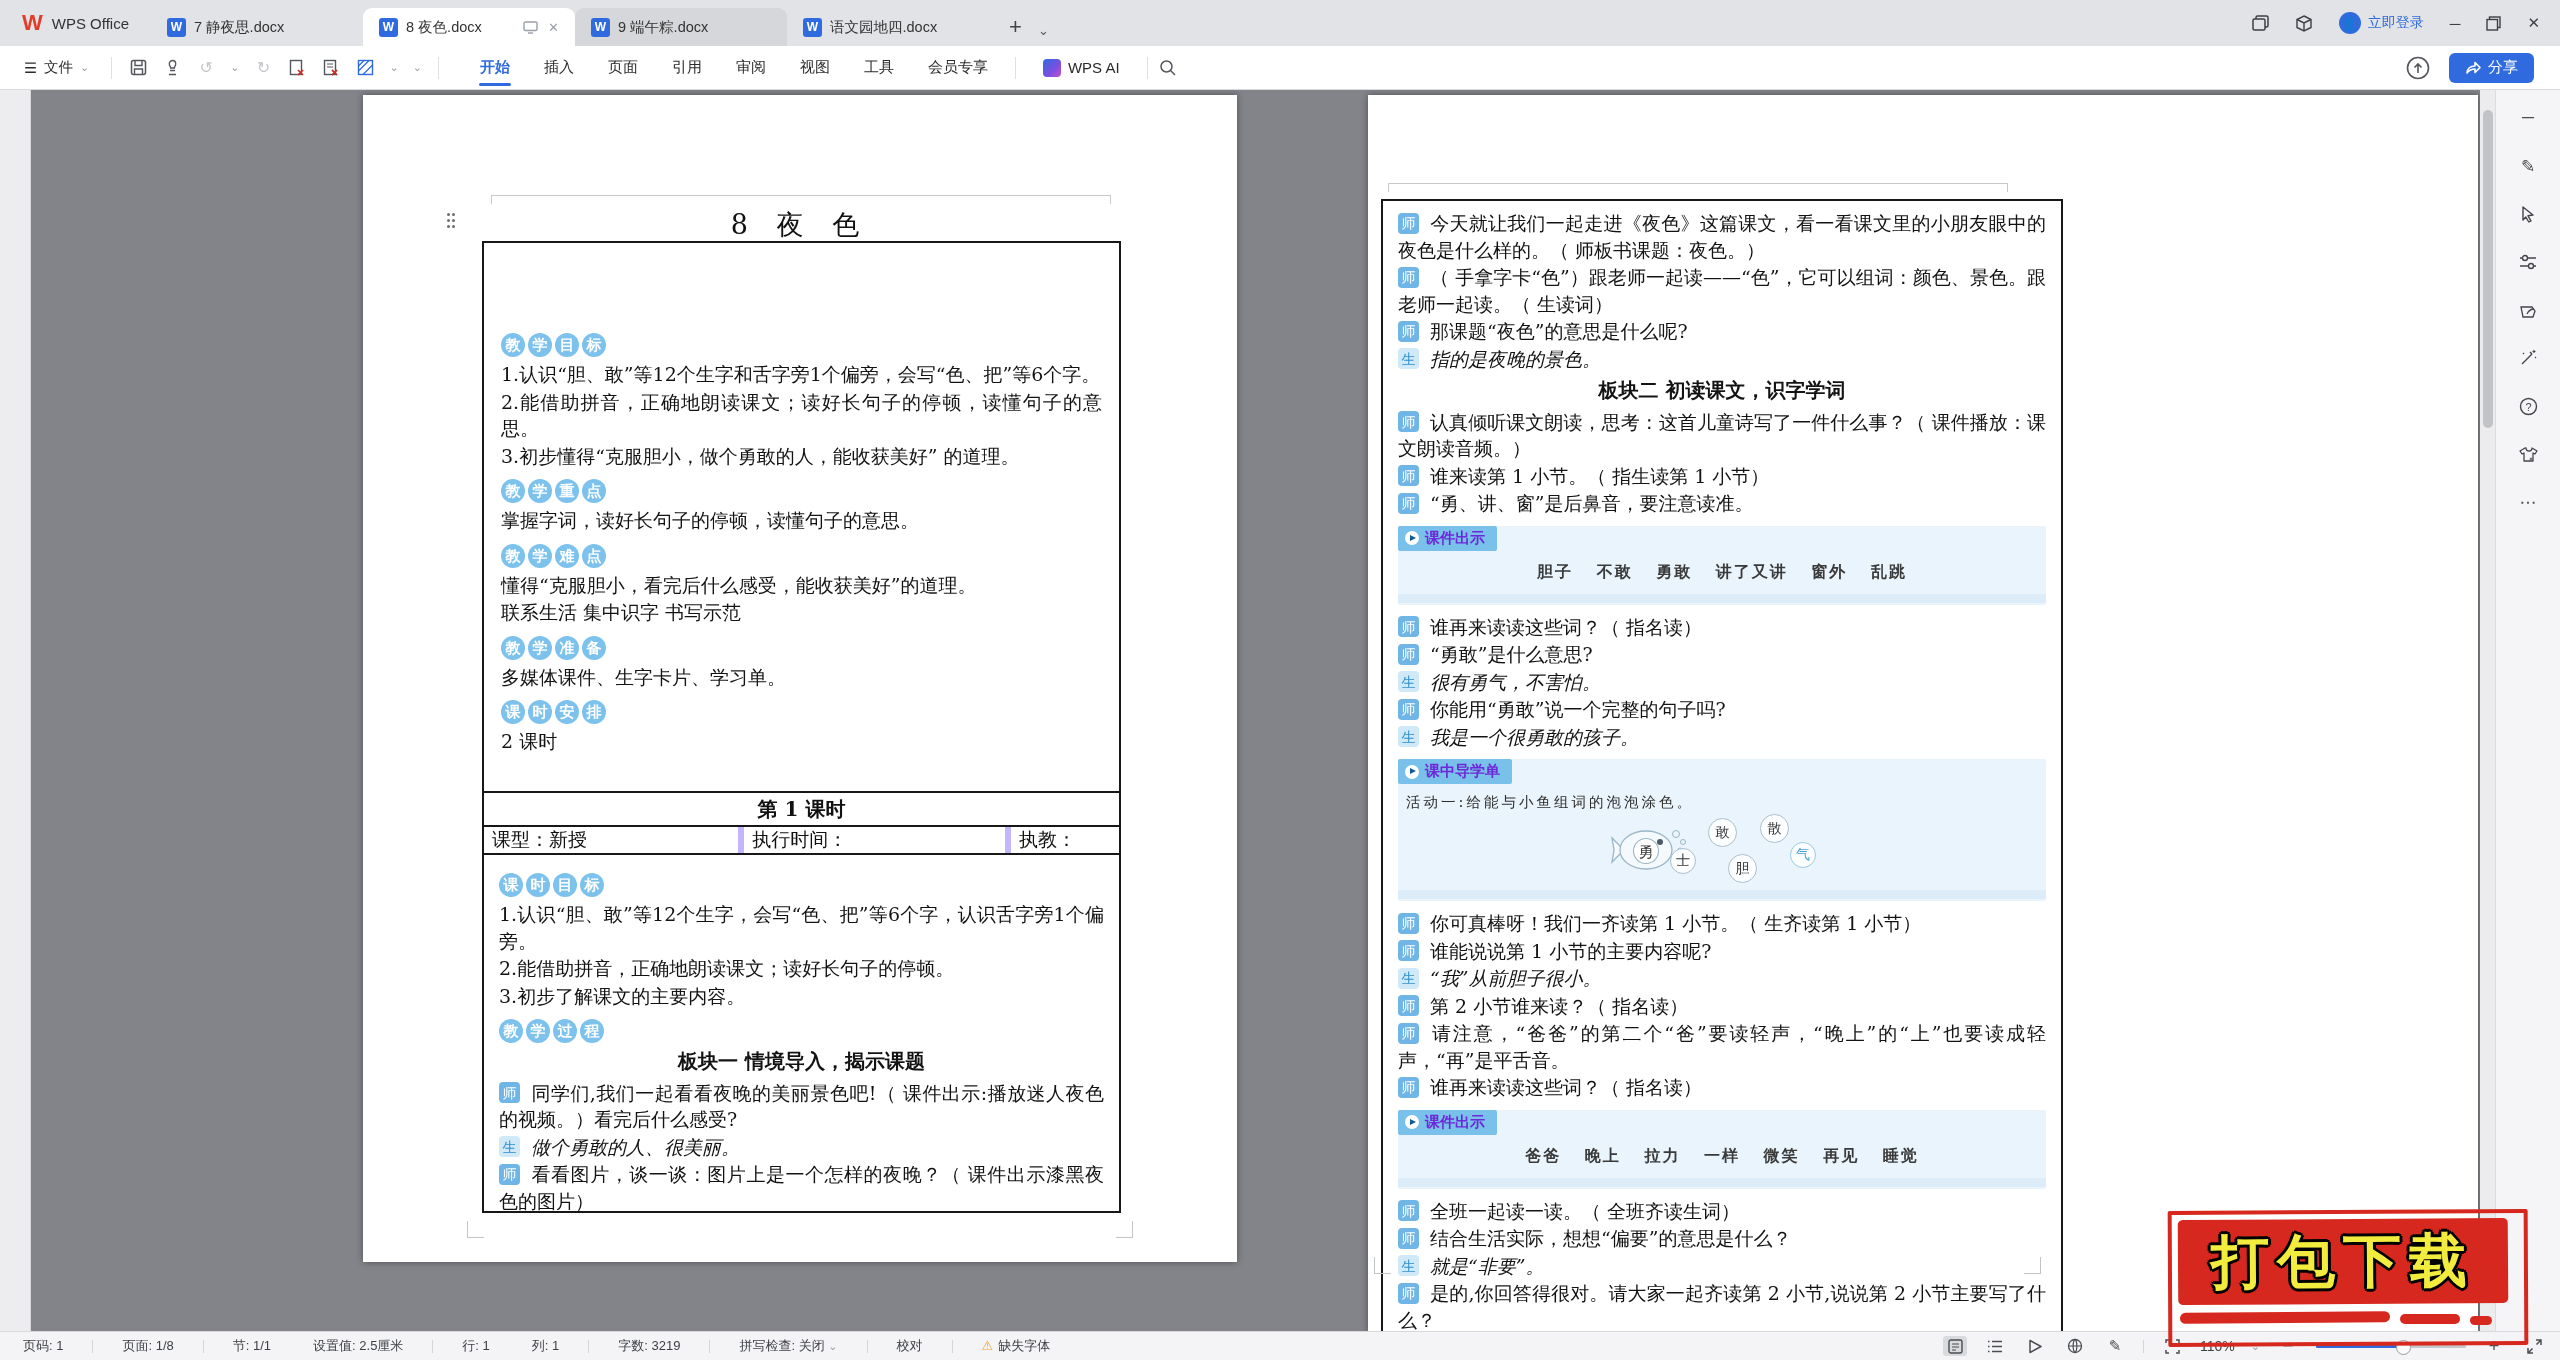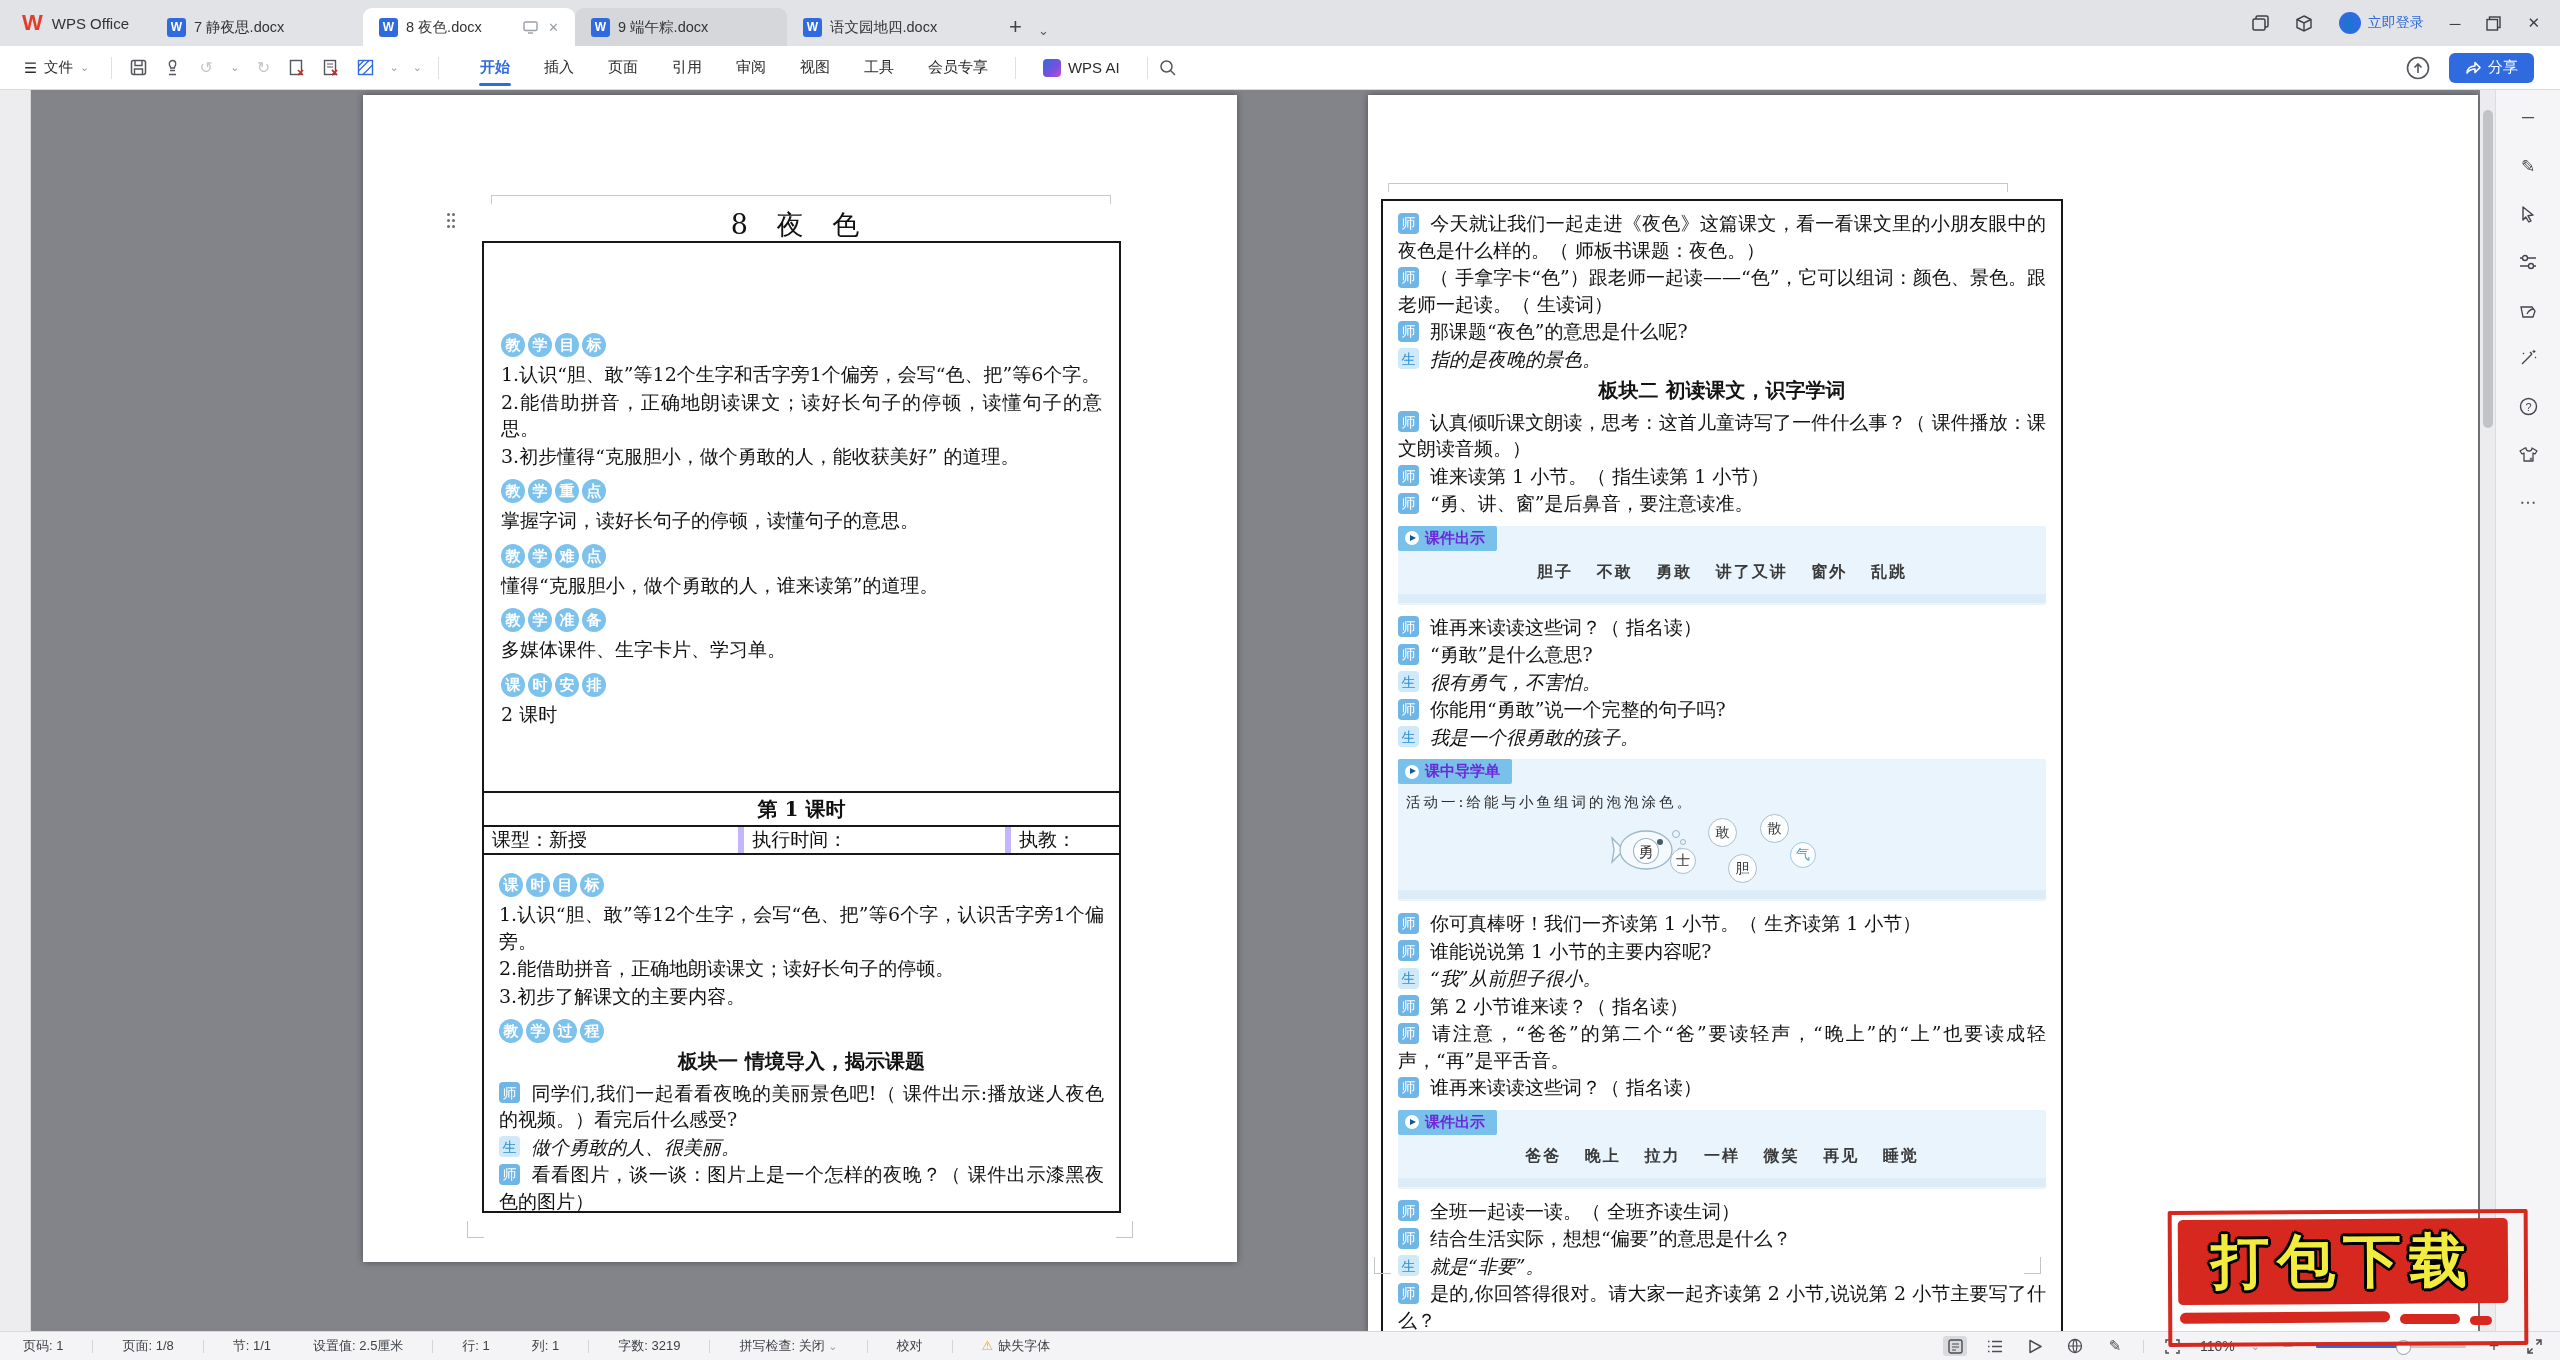--- a/index.html
+++ b/index.html
@@ -296,21 +296,22 @@
 
     <div class="tcol">
       <div class="box b1">
           <div class="ln bdg"><span class="bc">教</span><span class="bc">学</span><span class="bc">目</span><span class="bc">标</span></div>
           <div class="ln pl"><span class="txt">1.认识“胆、敢”等12个生字和舌字旁1个偏旁，会写“色、把”等6个字。</span></div>
           <div class="ln pl"><span class="txt">2.能借助拼音，正确地朗读课文；读好长句子的停顿，读懂句子的意思。</span></div>
           <div class="ln pl"><span class="txt">3.初步懂得“克服胆小，做个勇敢的人，能收获美好” 的道理。</span></div>
           <div class="ln bdg"><span class="bc">教</span><span class="bc">学</span><span class="bc">重</span><span class="bc">点</span></div>
           <div class="ln pl"><span class="txt">掌握字词，读好长句子的停顿，读懂句子的意思。</span></div>
           <div class="ln bdg"><span class="bc">教</span><span class="bc">学</span><span class="bc">难</span><span class="bc">点</span></div>
-          <div class="ln pl"><span class="txt">懂得“克服胆小，做个勇敢的人，谁来读第”的道理。</span></div>
+          <div class="ln pl"><span class="txt">懂得“克服胆小，看完后什么感受，能收获美好”的道理。</span></div>
+          <div class="ln pl"><span class="txt">联系生活 集中识字 书写示范</span></div>
           <div class="ln bdg"><span class="bc">教</span><span class="bc">学</span><span class="bc">准</span><span class="bc">备</span></div>
           <div class="ln pl"><span class="txt">多媒体课件、生字卡片、学习单。</span></div>
           <div class="ln bdg"><span class="bc">课</span><span class="bc">时</span><span class="bc">安</span><span class="bc">排</span></div>
           <div class="ln pl"><span class="txt">2 课时</span></div>
         </div>
       <div class="box sessrow">第 1 课时</div>
       <div class="box metarow">
         <div class="metacell mc1">课型：新授</div>
         <div class="metacell mc2">执行时间：</div>
         <div class="metacell mc3">执教：</div>

